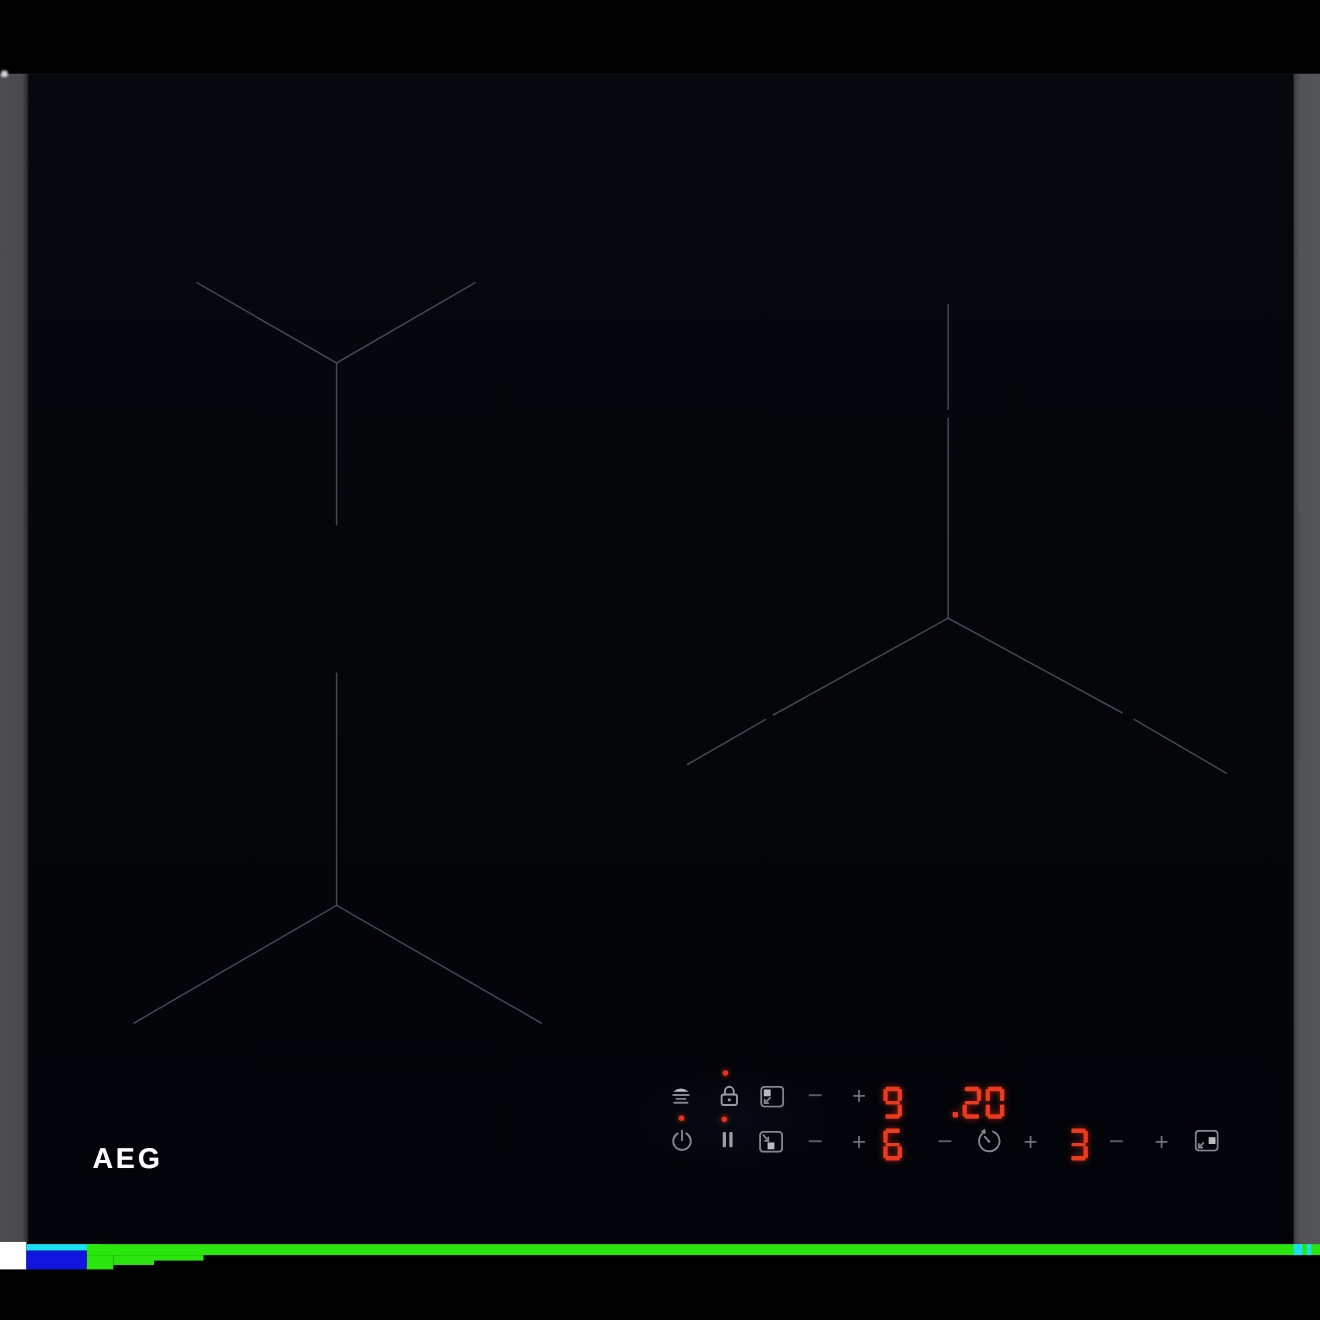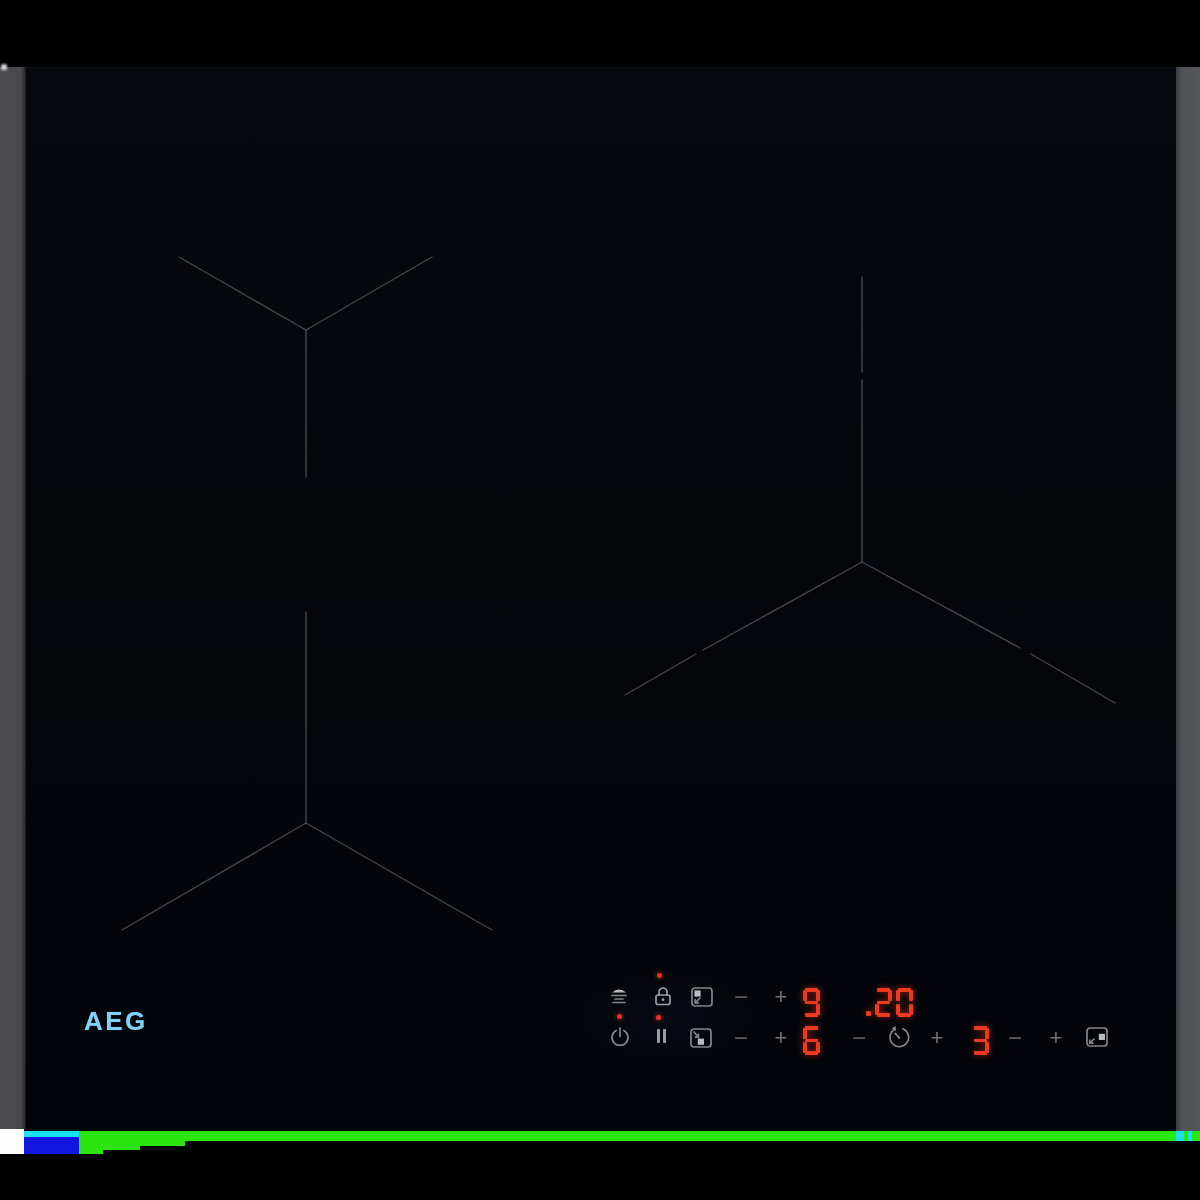--- a/index.html
+++ b/index.html
@@ -19,22 +19,22 @@
   .edge-right{position:absolute;left:1176px;top:67px;width:24px;height:1064px;
     background:linear-gradient(270deg,#55565a 0%,#515256 75%,#3a3b3e 100%);}
   .speck{position:absolute;left:1px;top:64px;width:6px;height:6px;background:#e6eaec;
     border-radius:2px;filter:blur(1px);opacity:.9;}
 
   
   .zone-lines{position:absolute;left:0;top:0;width:1200px;height:1200px;}
   .zone-lines line{stroke:#49505a;stroke-width:1.4;stroke-linecap:round;opacity:.88;}
 
   
-  .logo{position:absolute;left:84px;top:1006px;font-size:26px;font-weight:700;
-    letter-spacing:2.5px;color:#7dd3fc;text-shadow:0 0 1px rgba(220,225,230,.35);}
+  .logo{position:absolute;left:84px;top:1038px;font-size:26px;font-weight:700;
+    letter-spacing:2.5px;color:#ffffff;text-shadow:0 0 1px rgba(220,225,230,.35);}
 
   
   .ctl{position:absolute;display:flex;align-items:center;justify-content:center;}
   .tbtn{color:#6e7276;font-size:22px;font-weight:400;width:16px;height:16px;
     line-height:15px;text-align:center;user-select:none;}
   .tbtn.minus{color:#5b5f63;font-size:24px;}
   .icon-svg{display:block;}
   .icon-svg .st{fill:none;stroke:#82868a;stroke-width:1.7;stroke-linecap:round;stroke-linejoin:round;}
   .icon-svg .fl{fill:#b9bcbf;stroke:none;}
   .icon-svg .st-bright{fill:none;stroke:#9a9da1;stroke-width:1.7;stroke-linecap:round;}

